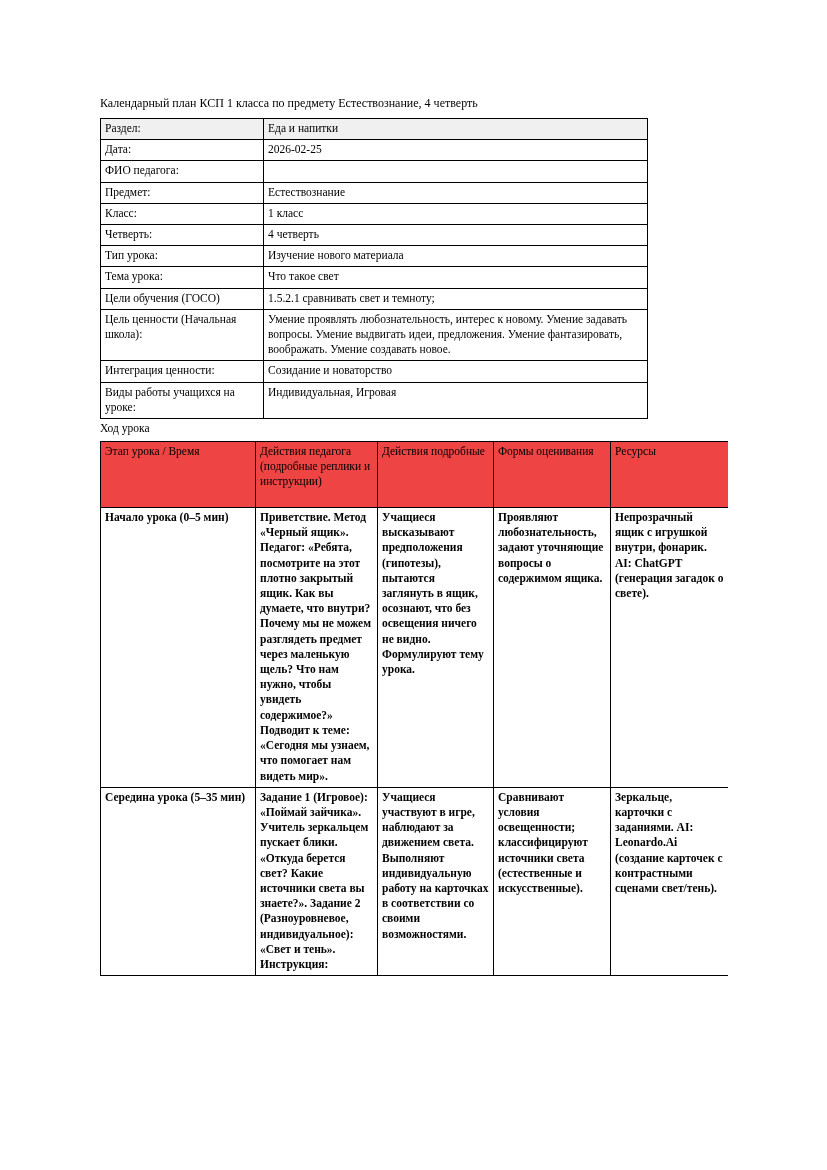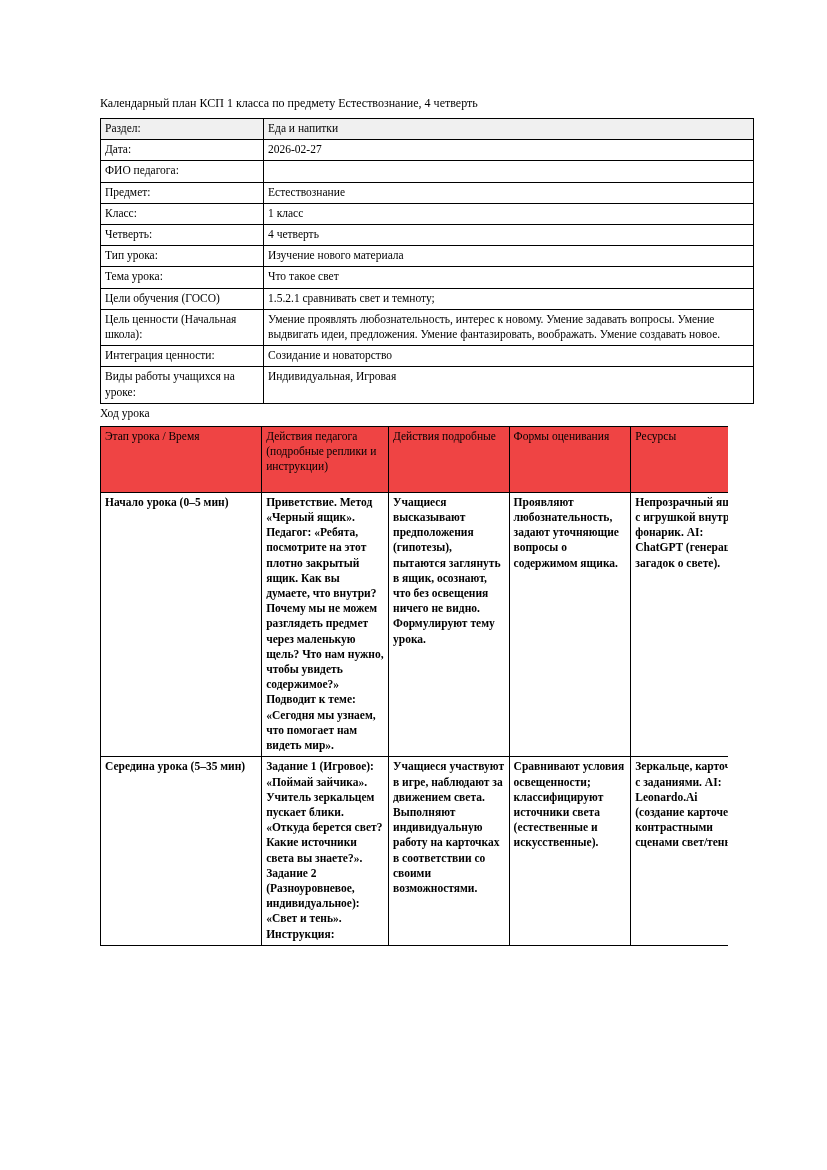--- a/index.html
+++ b/index.html
@@ -32,21 +32,21 @@
   .doc-title {
     font-size: 12px;
     line-height: 15px;
     margin: 0 0 7px 0;
     font-weight: normal;
     letter-spacing: 0.0px;
   }
   table.info-table,
   table.flow-table {
     border-collapse: collapse;
-    width: 654px;
+    width: 548px;
     table-layout: fixed;
     font-size: 11.5px;
   }
   table.info-table td,
   table.flow-table td,
   table.flow-table th {
     border: 1px solid #000000;
     vertical-align: top;
     padding: 2px 4px 3px 4px;
     line-height: 15.2px;
@@ -96,21 +96,21 @@
     <p class="doc-title">Календарный план КСП 1 класса по предмету Естествознание, 4 четверть</p>
 
     <table class="info-table">
       <tbody>
         <tr class="shaded">
           <td class="label">Раздел:</td>
           <td>Еда и напитки</td>
         </tr>
         <tr>
           <td class="label">Дата:</td>
-          <td>2026-02-27</td>
+          <td>2026-02-25</td>
         </tr>
         <tr>
           <td class="label">ФИО педагога:</td>
           <td></td>
         </tr>
         <tr>
           <td class="label">Предмет:</td>
           <td>Естествознание</td>
         </tr>
         <tr>

